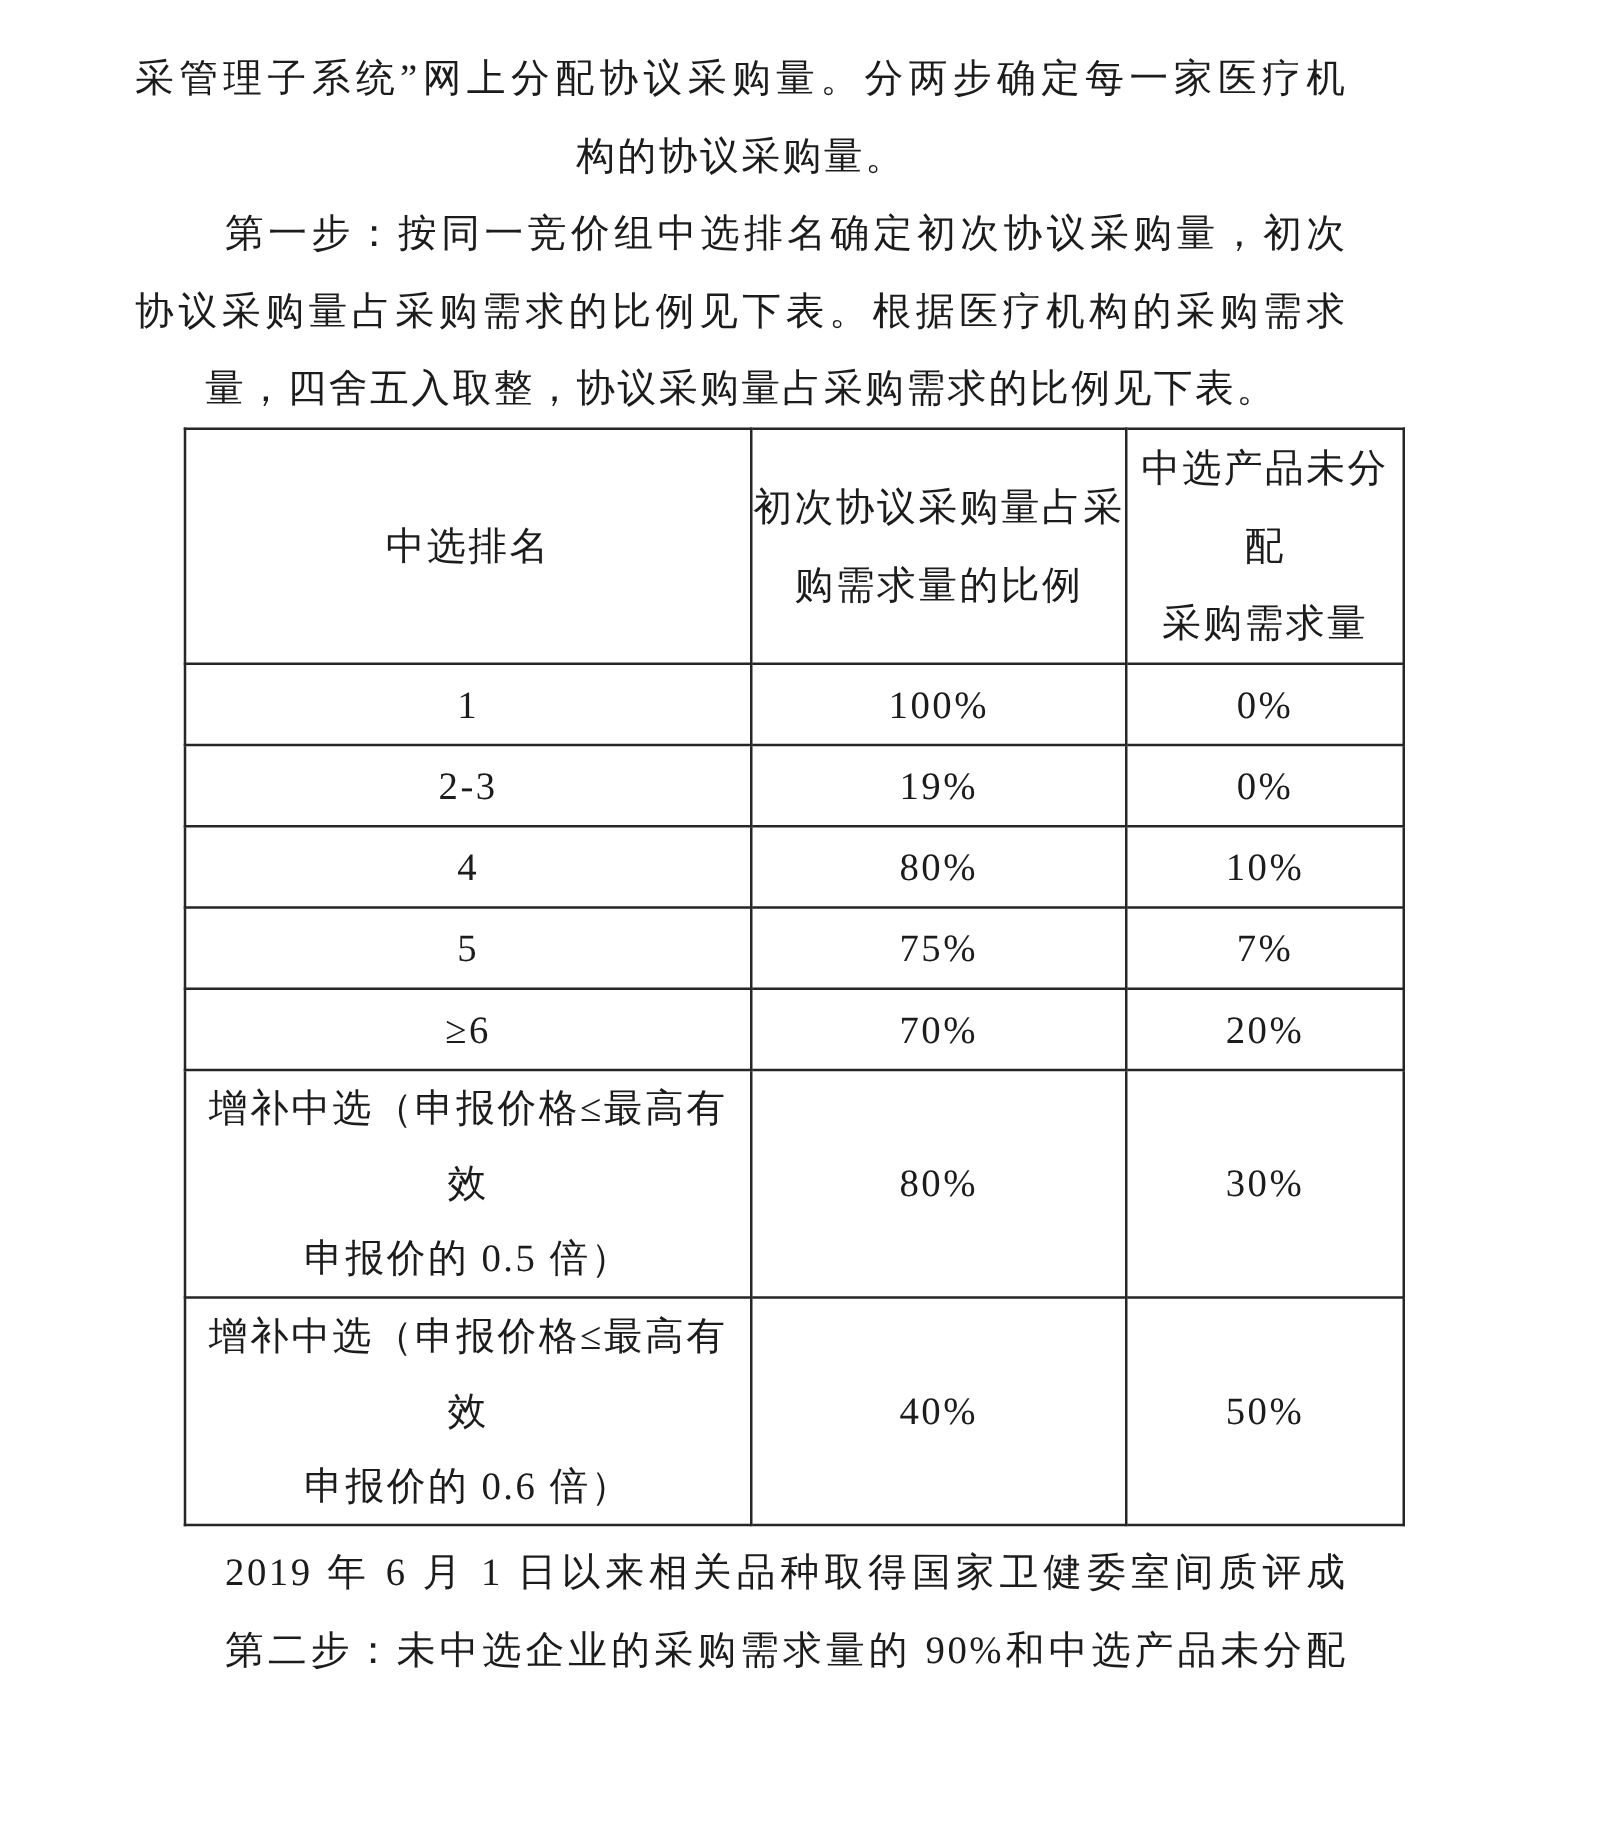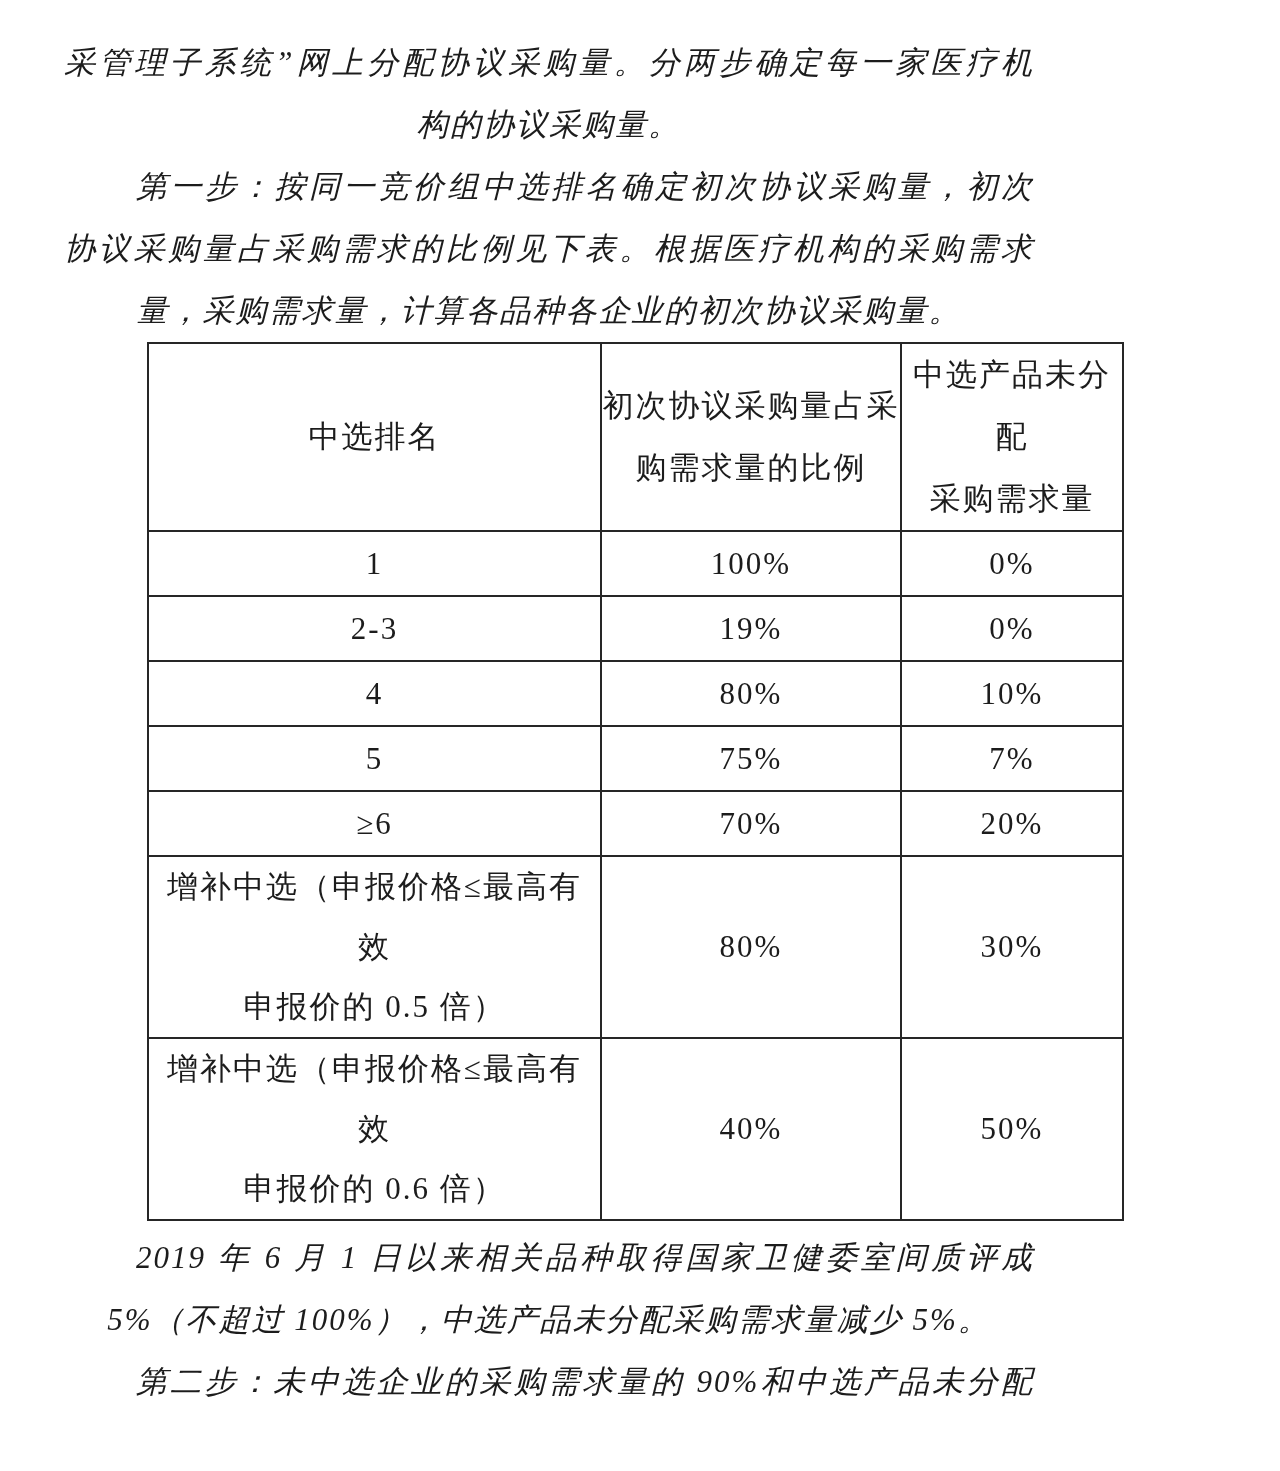--- a/index.html
+++ b/index.html
@@ -5,21 +5,21 @@
   html, body { margin: 0; padding: 0; }
   body {
     width: 1280px;
     height: 1471px;
     background: #ffffff;
     overflow: hidden;
     font-family: "Liberation Serif", "DejaVu Serif", serif;
     color: #1c1c1c;
   }
   .doc { padding-top: 32px; }
-  .para { margin-left: 64px; width: 970px; font-style: italic; }
+  .para { margin-left: 108px; width: 970px; }
   .line {
     font-size: 31px;
     line-height: 62px;
     letter-spacing: 2px;
     white-space: nowrap;
     text-align: center;
   }
   .line.jf {
     white-space: normal;
     text-align: justify;
@@ -58,21 +58,21 @@
 <div class="doc">
 
   <div class="para">
     <div class="line jf">采管理子系统”网上分配协议采购量。分两步确定每一家医疗机</div>
     <div class="line">构的协议采购量。</div>
   </div>
 
   <div class="para">
     <div class="line jf ind">第一步：按同一竞价组中选排名确定初次协议采购量，初次</div>
     <div class="line jf">协议采购量占采购需求的比例见下表。根据医疗机构的采购需求</div>
-    <div class="line">量，采购需求量，计算各品种各企业的初次协议采购量。</div>
+    <div class="line">量，四舍五入取整，协议采购量占采购需求的比例见下表。</div>
   </div>
 
   <table class="alloc">
     <colgroup>
         <col class="c1">
         <col class="c2">
         <col class="c3">
       </colgroup>
     <tbody>
       <tr class="hrow">
@@ -117,21 +117,20 @@
         <td class="rank">增补中选（申报价格≤最高有效
 申报价的 0.6 倍）</td>
         <td>40%</td>
         <td>50%</td>
       </tr>
     </tbody>
   </table>
 
   <div class="para p3top">
     <div class="line jf ind">2019 年 6 月 1 日以来相关品种取得国家卫健委室间质评成</div>
-    <div class="line">5%（不超过 100%），中选产品未分配采购需求量减少 5%。</div>
   </div>
 
   <div class="para">
     <div class="line jf ind">第二步：未中选企业的采购需求量的 90%和中选产品未分配</div>
 
   </div>
 
 </div>
 
 </body></html>

